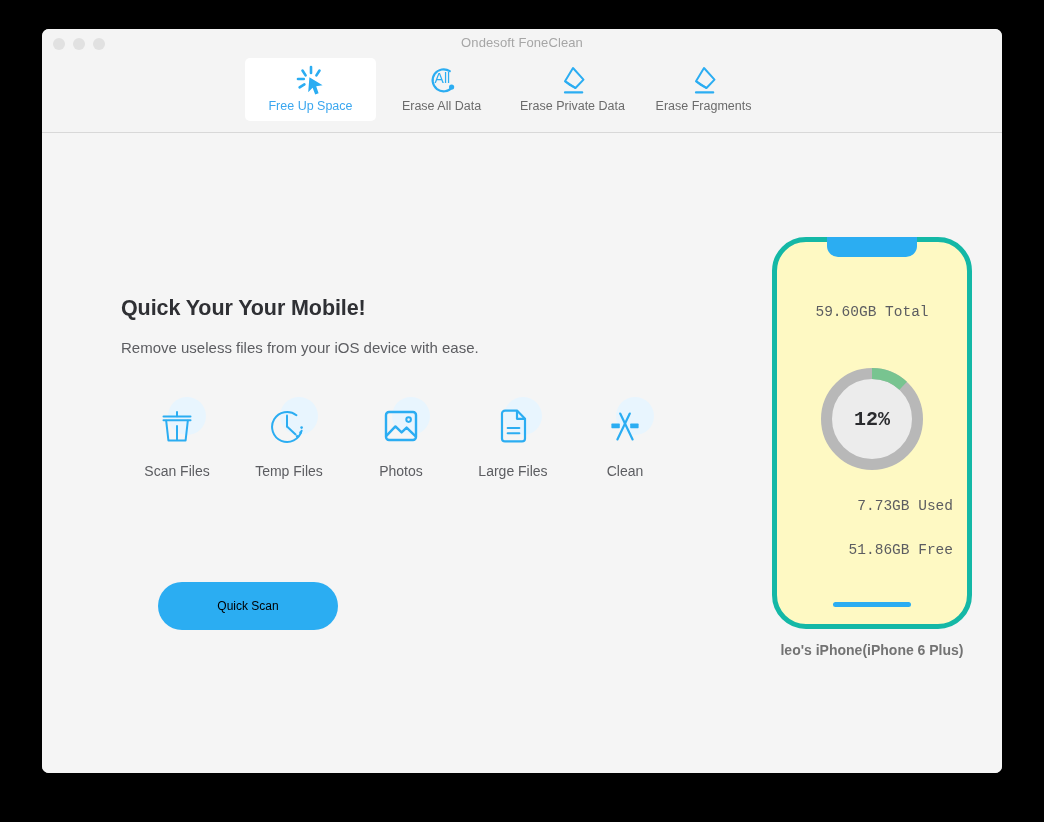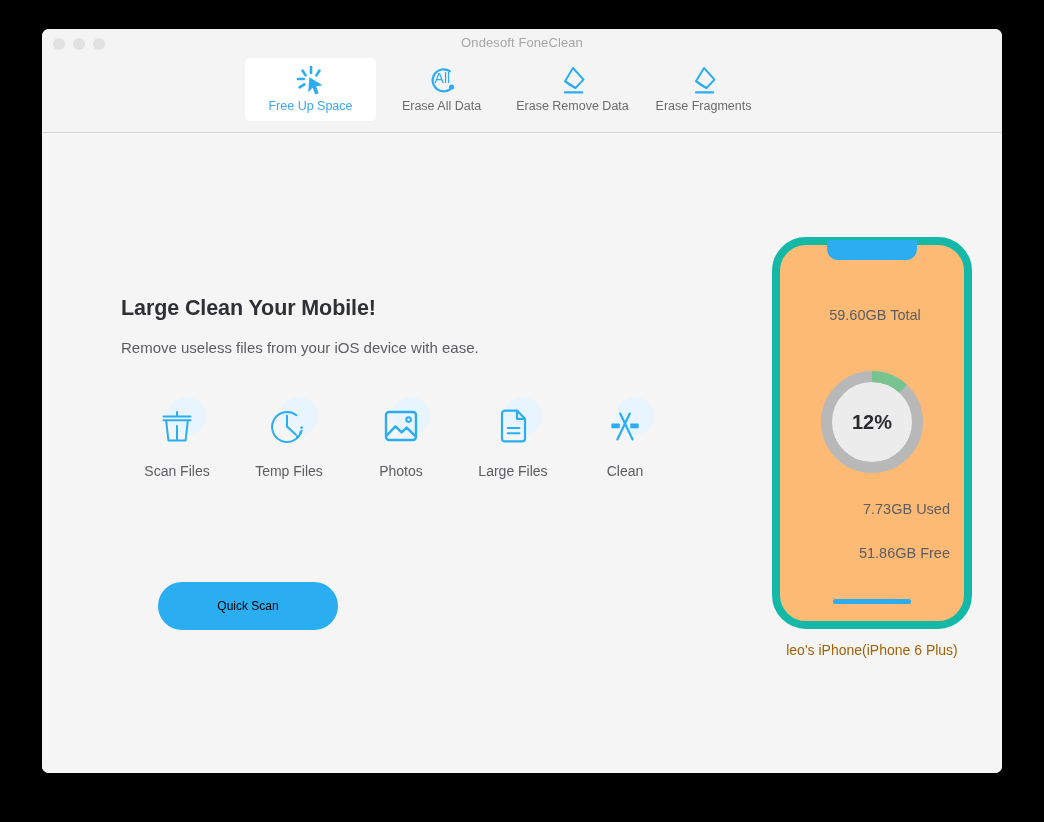--- a/index.html
+++ b/index.html
@@ -179,23 +179,24 @@
     left: 701px; top: 103px;
     width: 258px;
     display: flex;
     flex-direction: column;
     align-items: center;
   }
   .phone {
     position: relative;
     width: 200px;
     height: 392px;
-    border: 8px solid #14b8a6;
+    border: 5px solid #14b8a6;
     border-radius: 34px;
-    background: #fdba74;
+    background: #fef9c3;
+    font-family: Liberation Mono, monospace;
   }
   .notch {
     position: absolute;
     left: 50%;
     transform: translateX(-50%);
     top: -5px;
     width: 90px; height: 20px;
     background: #2badf2;
     border-bottom-left-radius: 11px;
     border-bottom-right-radius: 11px;
@@ -244,22 +245,23 @@
   .free-txt {
     position: absolute;
     right: 14px; top: 300px;
     font-size: 14.5px;
     color: #5c5d61;
     margin-left: 38px;
   }
   .device-name {
     margin-top: 13px;
     font-size: 14px;
-    color: #a16207;
+    color: #737373;
     white-space: nowrap;
+    font-weight: bold;
   }
 </style>
 </head>
 <body>
 
 <div id="root">
 
   <div class="window">
 
     <div class="titlebar">
@@ -303,41 +305,41 @@
       <div class="tb-item">
         <span class="tb-icon">
           <svg width="34" height="34" viewBox="0 0 34 34">
             <g fill="none" stroke="#2badf2" stroke-width="2" stroke-linejoin="round">
               <path d="M17 4 L27.5 15.6 L19.5 24 L9 17.2 Z"></path>
               <path d="M9 17.2 L14.2 21.2 L19.5 24"></path>
             </g>
             <line x1="9" y1="28.4" x2="26.2" y2="28.4" stroke="#2badf2" stroke-width="2.2" stroke-linecap="round"></line>
           </svg>
         </span>
-        <span class="tb-label">Erase Remove Data</span>
+        <span class="tb-label">Erase Private Data</span>
       </div>
 
       <div class="tb-item">
         <span class="tb-icon">
           <svg width="34" height="34" viewBox="0 0 34 34">
             <g fill="none" stroke="#2badf2" stroke-width="2" stroke-linejoin="round">
               <path d="M17 4 L27.5 15.6 L19.5 24 L9 17.2 Z"></path>
               <path d="M9 17.2 L14.2 21.2 L19.5 24"></path>
             </g>
             <line x1="9" y1="28.4" x2="26.2" y2="28.4" stroke="#2badf2" stroke-width="2.2" stroke-linecap="round"></line>
           </svg>
         </span>
         <span class="tb-label">Erase Fragments</span>
       </div>
 
     </div>
 
     <div class="content">
 
-      <div class="headline">Large Clean Your Mobile!</div>
+      <div class="headline">Quick Your Your Mobile!</div>
       <div class="subhead">Remove useless files from your iOS device with ease.</div>
 
       <div class="features">
 
         <div class="feature">
           <span class="feat-glyph">
             <span class="feat-blob"></span>
             <svg class="feat-svg" width="36" height="38" viewBox="0 0 36 38">
               <g fill="none" stroke="#2badf2" stroke-width="2" stroke-linecap="round" stroke-linejoin="round">
                 <line x1="4.5" y1="9.5" x2="31.5" y2="9.5"></line>

